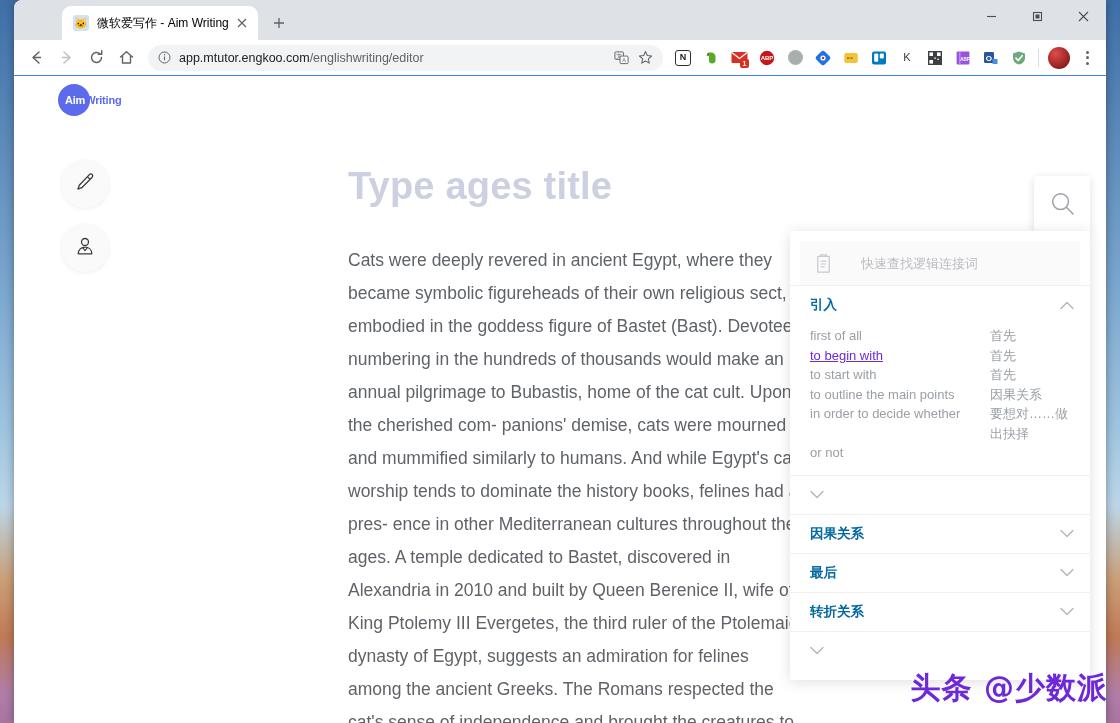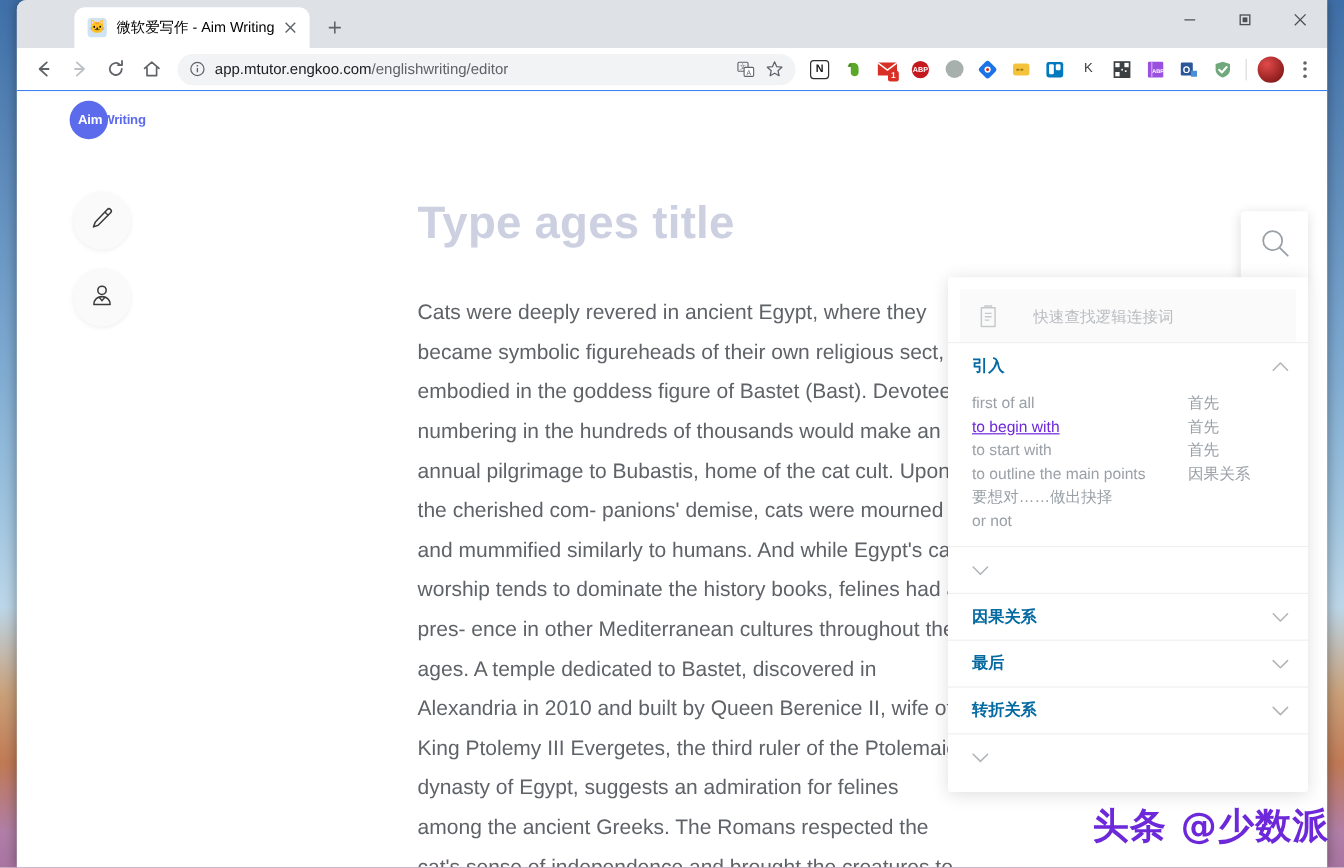--- a/index.html
+++ b/index.html
@@ -550,20 +550,21 @@
           </div>
           <div class="phrase-row">
             <span class="ph-en">to start with</span>
             <span class="ph-zh">首先</span>
           </div>
           <div class="phrase-row">
             <span class="ph-en">to outline the main points</span>
             <span class="ph-zh">因果关系</span>
           </div>
           <div class="phrase-row">
+            <span class="ph-en">in order to decide whether</span>
             <span class="ph-zh">要想对……做出抉择</span>
           </div>
           <div class="ph-cont">or not</div>
         </div>
       </div>
 
       <div class="sect">
         <div class="sect-head">
           <span class="chev">
             <svg width="14" height="9" viewBox="0 0 14 9">

